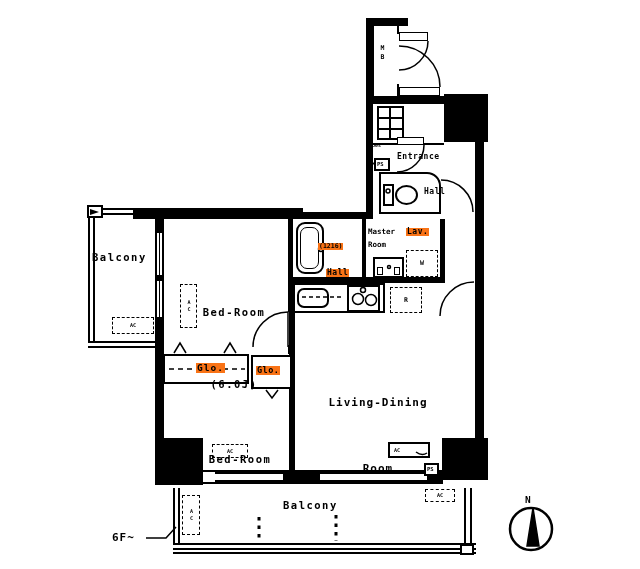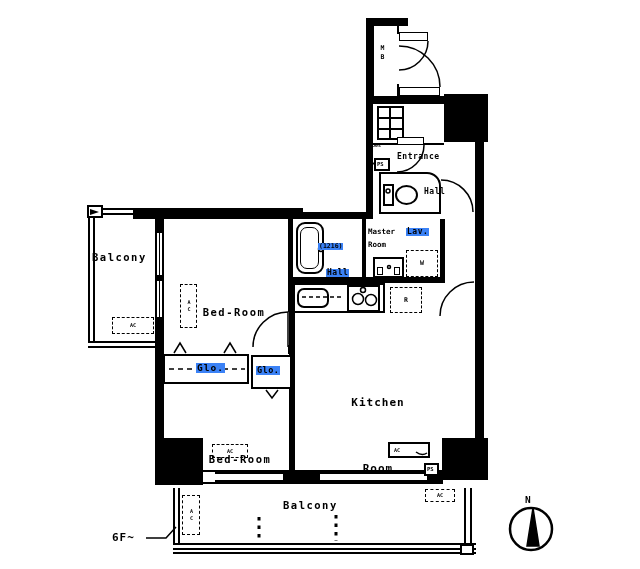--- a/index.html
+++ b/index.html
@@ -19,21 +19,21 @@
   .fixture.thin-b{border-width:1.5px;}
   .dashedbox{position:absolute;border:1.5px dashed #000;box-sizing:border-box;z-index:2;
     display:flex;align-items:center;justify-content:center;}
   .leaf{position:absolute;background:#fff;border:1.5px solid #000;box-sizing:border-box;z-index:2;}
   svg.overlay{position:absolute;left:0;top:0;z-index:3;pointer-events:none;}
   .lbl{position:absolute;z-index:4;white-space:pre;font-weight:bold;line-height:1;}
   .lbl-lg{font-size:10.5px;letter-spacing:1.5px;}
   .lbl-md{font-size:8px;letter-spacing:0.5px;margin-top:40px;}
   .lbl-sm{font-size:6.5px;letter-spacing:0;}
   .lbl-xs{font-size:5px;letter-spacing:0;}
-  .wbg{background:#3b82f6;padding:0 1px;text-align:right;}
+  .wbg{background:#f97316;padding:0 1px;text-align:right;}
   .vert{writing-mode:vertical-rl;text-orientation:upright;letter-spacing:1px;}
   .cblock{text-align:center;}
   .cblock .ln{display:block;}
 </style>
 </head>
 <body>
 
 <div id="plan">
 
   <span class="w" style="left:366px;top:18px;width:42px;height:8px"></span>
@@ -164,20 +164,21 @@
       <path d="M 90,209 l 9,3 l -9,3 Z" fill="#000" stroke="none"></path>
       <circle cx="531" cy="529" r="21" stroke-width="2.5"></circle>
       <path d="M 533,508 L 527,546 L 539,546 Z" fill="#000" stroke="#000"></path>
     </g>
   </svg>
 
   <span class="lbl lbl-lg" style="left:92px;top:252px">Balcony</span>
 
   <div class="lbl cblock" style="left:188px;top:252px;width:92px;font-size:10.5px;letter-spacing:1.5px;line-height:24px">
     <span class="ln">Bed-Room</span>
+    <span class="ln">(6.0J)</span>
   </div>
 
   <span class="lbl lbl-md wbg" style="left:326px;top:229px">Hall</span>
   <span class="lbl lbl-sm wbg" style="left:318px;top:243px">(1216)</span>
 
   <span class="lbl lbl-sm" style="left:368px;top:228px;font-size:7.5px">Master</span>
   <span class="lbl lbl-sm" style="left:368px;top:241px;font-size:7.5px">Room</span>
 
   <span class="lbl lbl-md wbg" style="left:406px;top:188px">Lav.</span>
   <span class="lbl lbl-md" style="left:424px;top:148px">Hall</span>
@@ -193,21 +194,21 @@
   <span class="lbl" style="left:427px;top:467px;font-size:5.5px">PS</span>
 
   <span class="lbl wbg" style="left:196px;top:363px;font-size:9.5px;letter-spacing:1px">Glo.</span>
   <span class="lbl wbg" style="left:256px;top:366px;font-size:8.5px;letter-spacing:0.5px">Glo.</span>
 
   <div class="lbl cblock" style="left:190px;top:404px;width:100px;font-size:10.5px;letter-spacing:1.5px;line-height:22px">
     <span class="ln">Bed-Room</span>
   </div>
 
   <div class="lbl cblock" style="left:308px;top:348px;width:140px;font-size:11px;letter-spacing:1px;line-height:22px">
-    <span class="ln">Kitchen</span>
+    <span class="ln">Living-Dining</span>
     <span class="ln">Room</span>
     
   </div>
 
   <span class="lbl lbl-lg" style="left:283px;top:500px">Balcony</span>
   <span class="lbl" style="left:112px;top:532px;font-size:11px;letter-spacing:1px">6F~</span>
   <span class="lbl" style="left:525px;top:495px;font-size:9.5px">N</span>
 
 </div>
 

